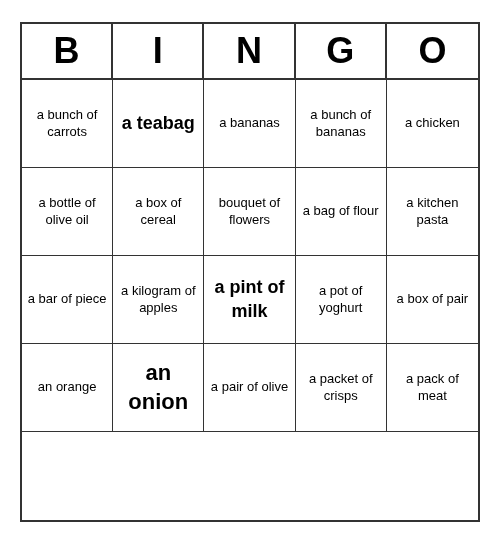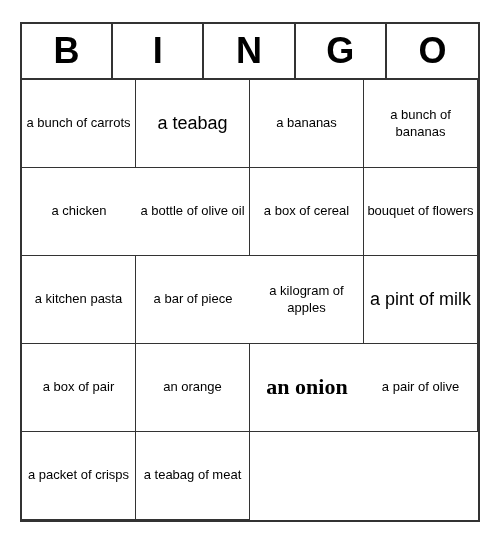--- a/index.html
+++ b/index.html
@@ -26,21 +26,21 @@
       font-size: 36px;
       font-weight: bold;
       padding: 6px 0;
       border-right: 2px solid #333;
     }
     .bingo-letter:last-child {
       border-right: none;
     }
     .bingo-grid {
       display: grid;
-      grid-template-columns: repeat(4, 1fr);
+      grid-template-columns: repeat(5, 1fr);
       grid-template-rows: repeat(5, 1fr);
     }
     .bingo-cell {
       border-right: 1.5px solid #333;
       border-bottom: 1.5px solid #333;
       display: flex;
       align-items: center;
       justify-content: center;
       text-align: center;
       padding: 4px 3px;
@@ -52,25 +52,24 @@
     .bingo-cell:nth-child(5n) {
       border-right: none;
     }
     .bingo-grid .bingo-cell:nth-child(n+21) {
       border-bottom: none;
     }
     
     .large-text {
       font-size: 22px;
       font-weight: bold;
-      font-family: Liberation Serif, serif;
     }
     .medium-text {
       font-size: 18px;
-      font-weight: normal;
+      font-weight: bold;
     }
   </style>
 </head>
 <body>
 
 <div class="bingo-card">
   <div class="bingo-header">
   <div class="bingo-letter">B</div>
       <div class="bingo-letter">I</div>
       <div class="bingo-letter">N</div>
@@ -79,24 +78,26 @@
     </div>
   <div class="bingo-grid">
   <div class="bingo-cell">a bunch of carrots</div>
       <div class="bingo-cell medium-text">a teabag</div>
       <div class="bingo-cell">a bananas</div>
       <div class="bingo-cell">a bunch of bananas</div>
       <div class="bingo-cell">a chicken</div>
       <div class="bingo-cell">a bottle of olive oil</div>
       <div class="bingo-cell">a box of cereal</div>
       <div class="bingo-cell">bouquet of flowers</div>
+      <div class="bingo-cell">a bag of flour</div>
       <div class="bingo-cell">a kitchen pasta</div>
       <div class="bingo-cell">a bar of piece</div>
       <div class="bingo-cell">a kilogram of apples</div>
       <div class="bingo-cell medium-text">a pint of milk</div>
+      <div class="bingo-cell">a pot of yoghurt</div>
       <div class="bingo-cell">a box of pair</div>
       <div class="bingo-cell">an orange</div>
       <div class="bingo-cell large-text">an onion</div>
       <div class="bingo-cell">a pair of olive</div>
       <div class="bingo-cell">a packet of crisps</div>
-      <div class="bingo-cell">a teabag of meat</div>
+      <div class="bingo-cell">a pack of meat</div>
     </div>
 </div>
 
 </body></html>

